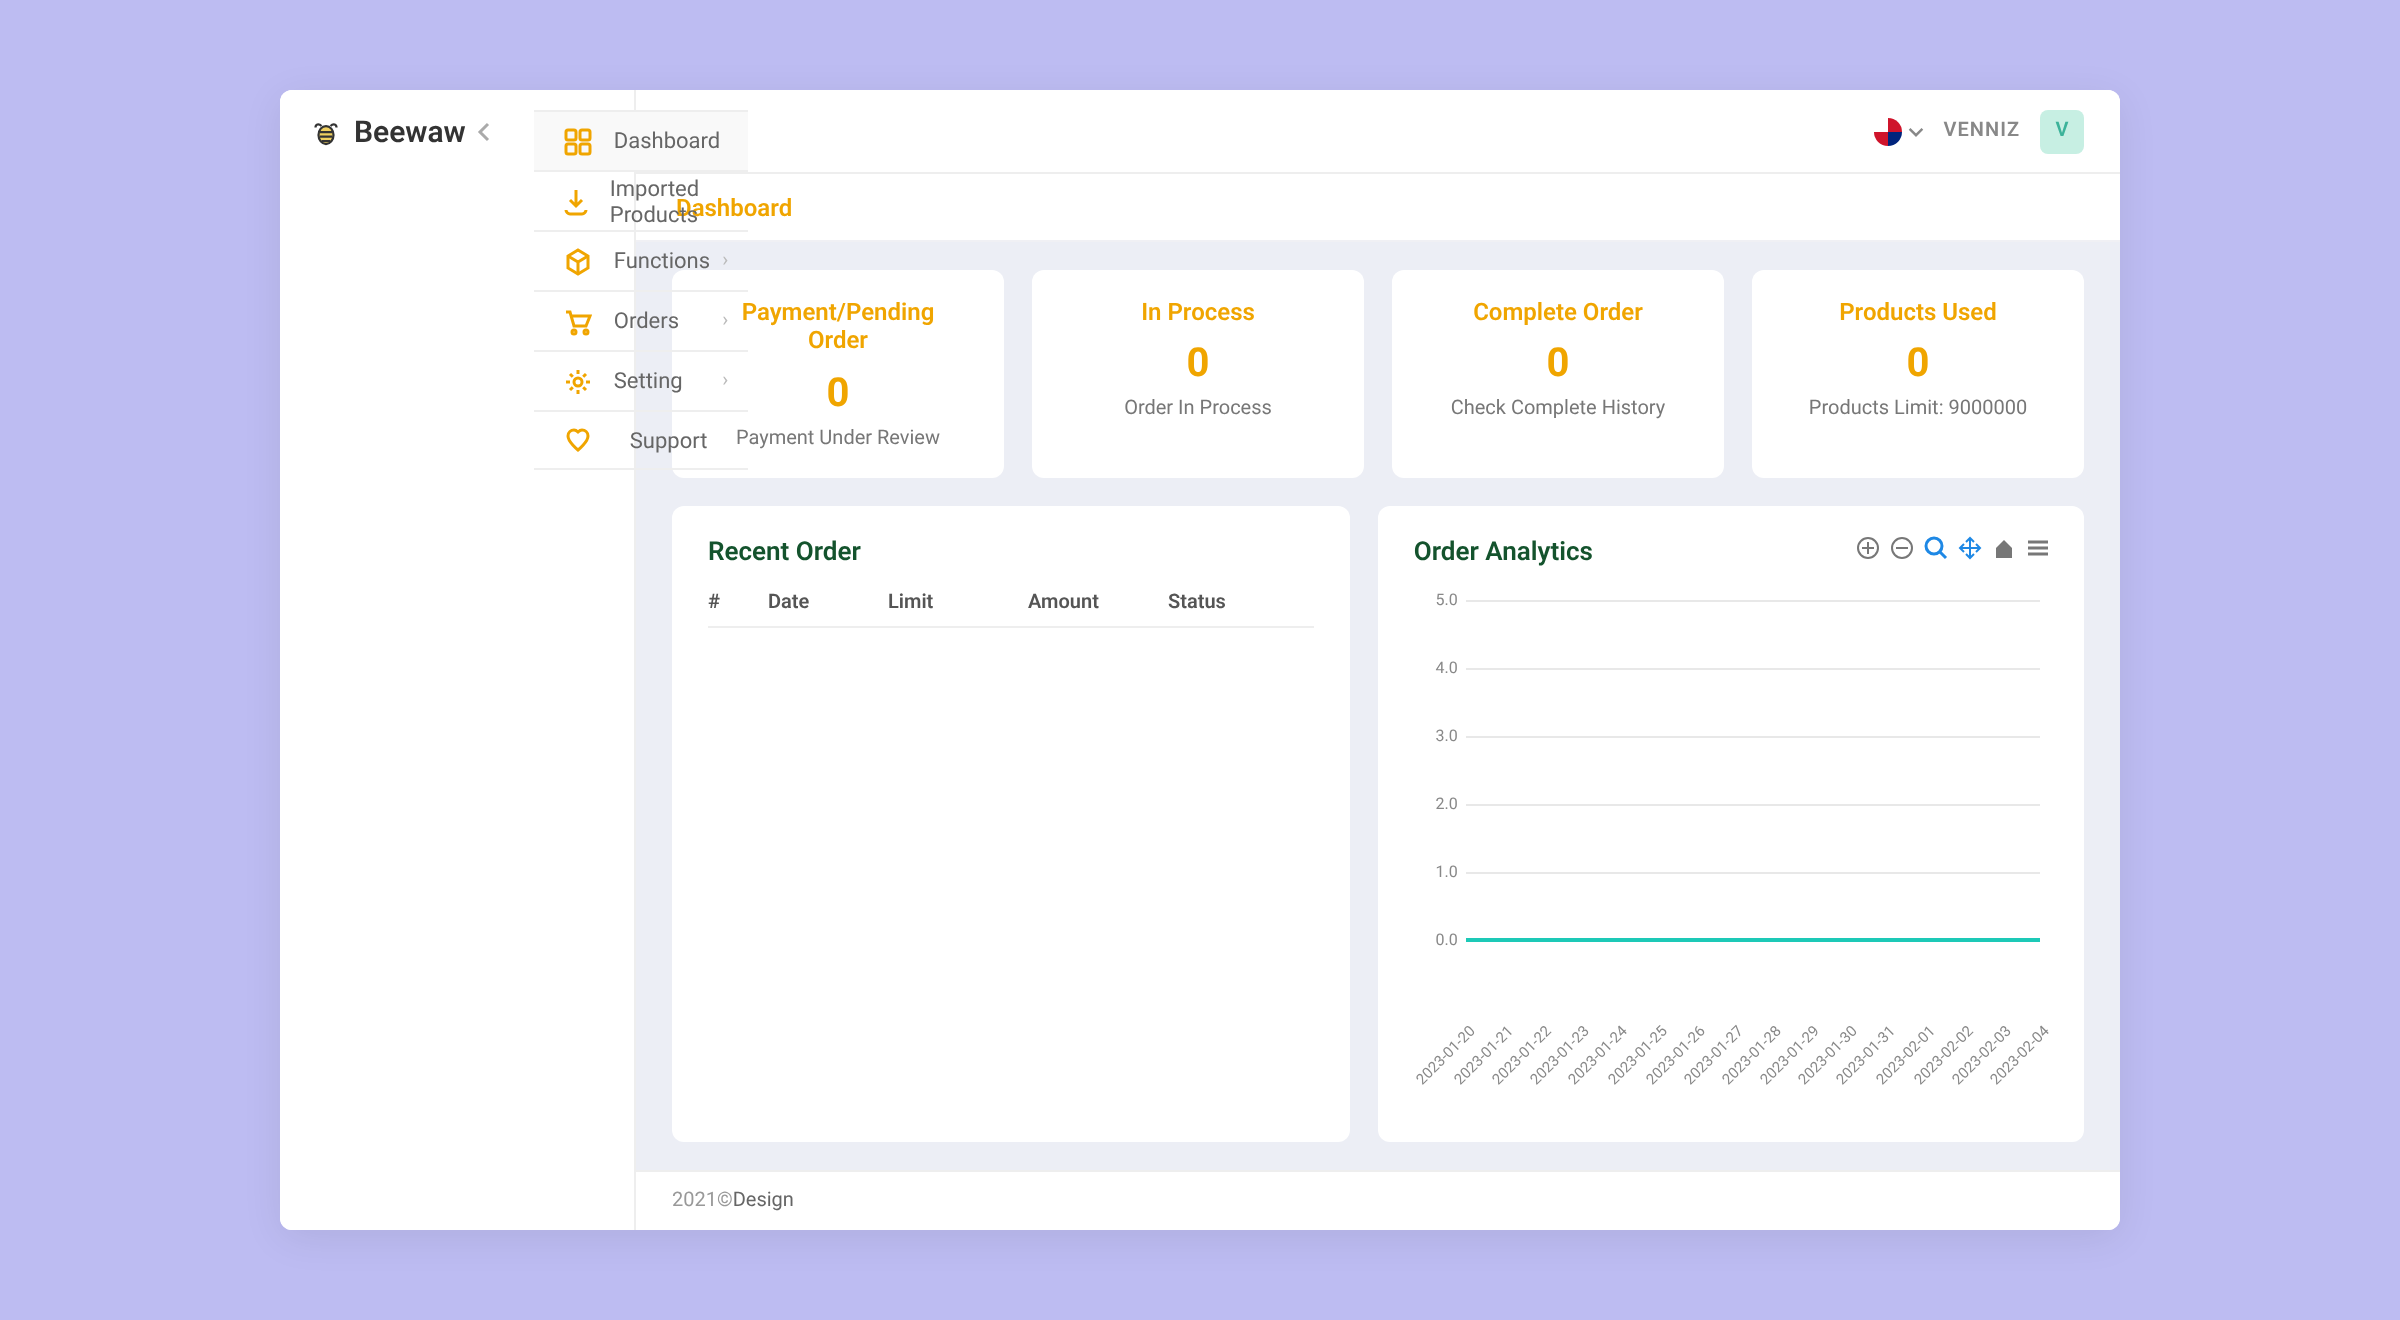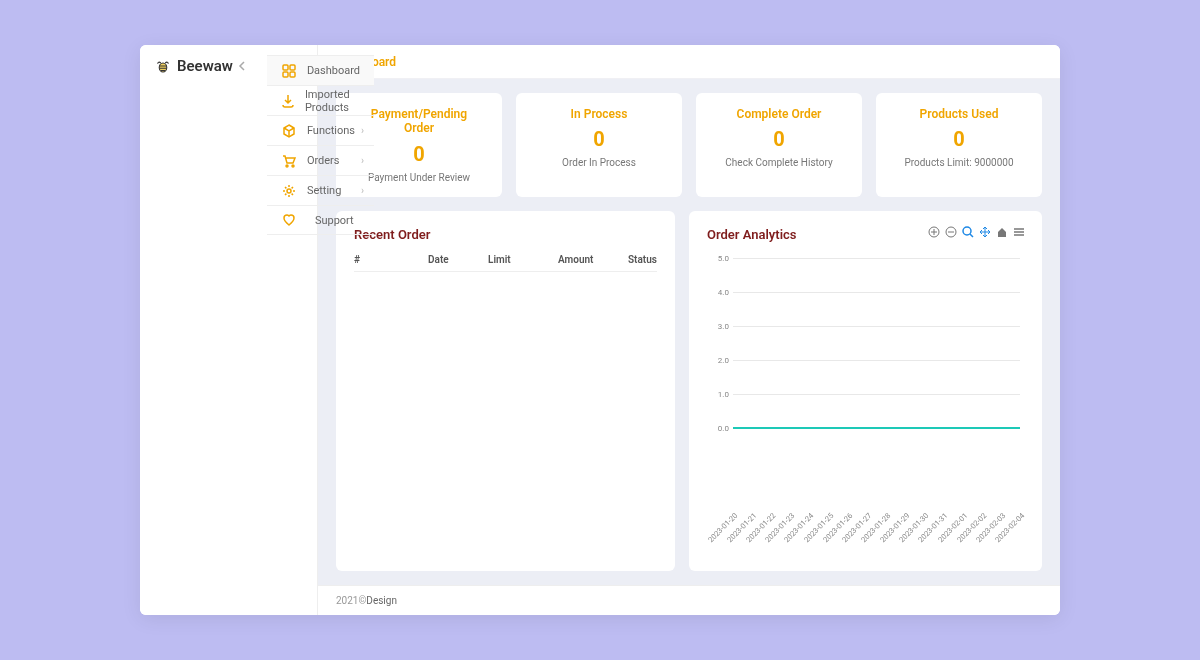--- a/index.html
+++ b/index.html
@@ -176,33 +176,33 @@
     border-radius:6px;
     padding: 16px 18px 14px;
     display:flex;
     flex-direction:column;
   }
   .panel-left { flex: 0 0 48%; }
   .panel-right { flex: 1; }
   .panel-title {
     font-size: 13px;
     font-weight: 600;
-    color:#7f1d1d;
+    color:#14532d;
     margin-bottom: 12px;
   }
   .table-head {
     display:flex;
     font-size: 10px;
     font-weight: 600;
     color:#555;
     border-bottom: 1px solid #eee;
     padding-bottom: 6px;
   }
   .th-num { width: 30px; }
-  .th-date { width: 60px; margin-left: 44px; }
+  .th-date { width: 60px; }
   .th-name { width: 70px; }
   .th-amount { width: 70px; }
   .th-status { flex:1; }
   
   .chart-toolbar {
     position: absolute;
     top: 14px;
     right: 16px;
     display:flex;
     gap: 2px;
@@ -351,20 +351,32 @@
             <svg width="14" height="14" viewBox="0 0 14 14" fill="none" stroke="currentColor" stroke-width="1.5">
               <path d="M7 12S2 8 2 5c0-2 1.5-3 3-3 1 0 2 1 2 1s1-1 2-1c1.5 0 3 1 3 3 0 3-5 7-5 7z"></path>
             </svg>
           </span>
           <span>Support</span>
         </div>
       </nav>
   </aside>
 
   <div class="main">
+    <div class="topbar">
+      <div class="flag-wrap">
+        <span class="flag"></span>
+        <svg width="8" height="8" viewBox="0 0 10 10">
+            <path d="M1 3 L5 7 L9 3" fill="none" stroke="currentColor" stroke-width="1.5"></path>
+          </svg>
+      </div>
+      <span class="username">VENNIZ</span>
+      <div class="avatar">
+        <span>V</span>
+      </div>
+    </div>
 
     <div class="breadcrumb-row">
       <span>Dashboard</span>
     </div>
 
     <div class="content">
 
       <div class="stats-row" id="stats-row">
           <div class="stat-card">
             <div class="title">Payment/Pending Order</div>

